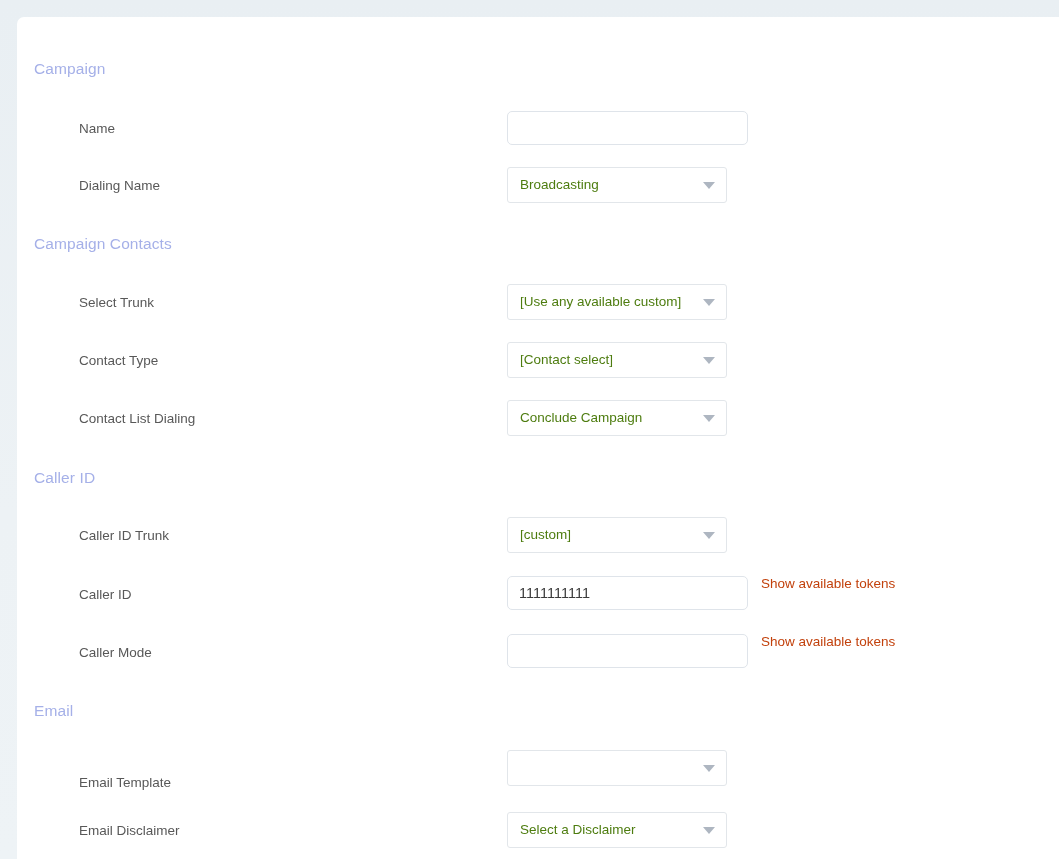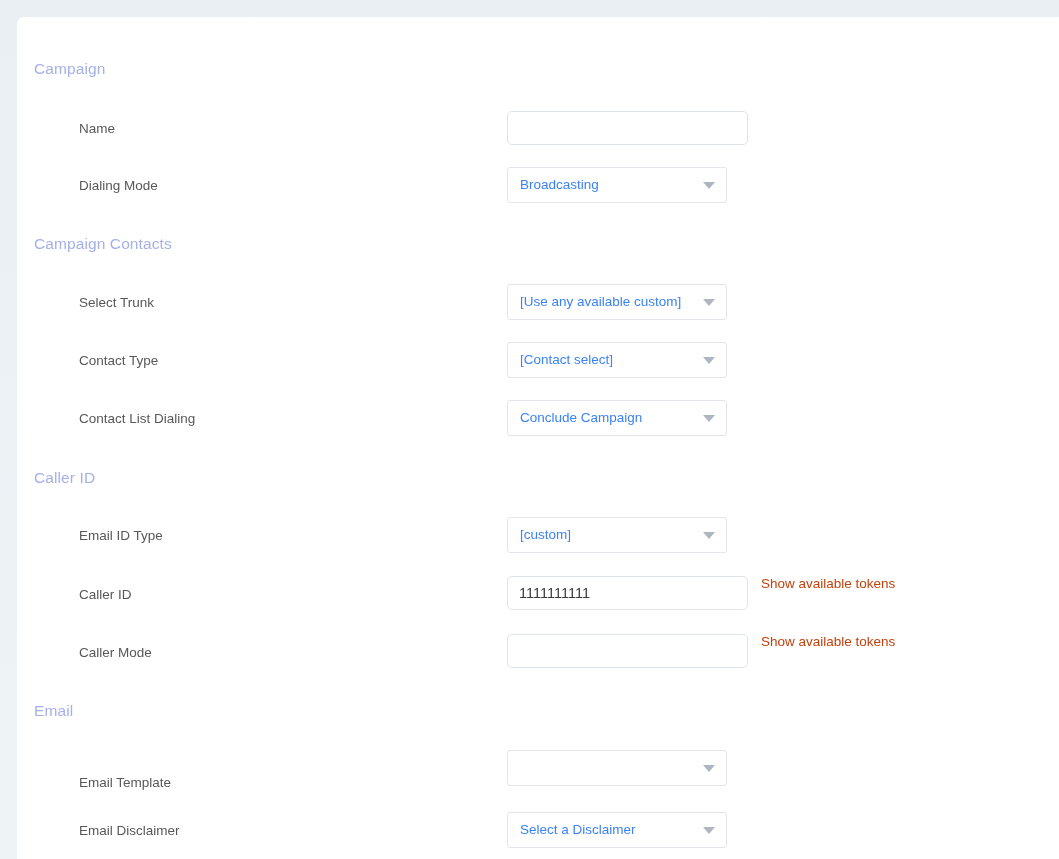--- a/index.html
+++ b/index.html
@@ -95,21 +95,21 @@
     height: 36px;
     border: 1px solid #e2e6ea;
     border-radius: 3px;
     background: #ffffff;
     display: flex;
     align-items: center;
     padding: 0 30px 0 12px;
   }
   .select-box .value {
     font-size: 13.5px;
-    color: #3b82f6;
+    color: #4d7c0f;
     white-space: nowrap;
     overflow: hidden;
     text-overflow: ellipsis;
     line-height: 1;
   }
   .chev {
     position: absolute;
     right: 11px;
     top: 50%;
     margin-top: -3px;
@@ -140,21 +140,21 @@
       <div class="section-title" style="top:43px">Campaign</div>
 
       <div class="row" style="top:111px">
         <div class="label" style="top:-7px">Name</div>
         <div class="control" style="top:-17px">
           <input class="text-input" type="text" value="" style="">
         </div>
       </div>
 
       <div class="row" style="top:168px">
-        <div class="label" style="top:-7px">Dialing Mode</div>
+        <div class="label" style="top:-7px">Dialing Name</div>
         <div class="control" style="top:-18px">
           <div class="select-box">
             <span class="value">Broadcasting</span>
             <span class="chev"></span>
           </div>
         </div>
       </div>
 
       <div class="section-title" style="top:218px">Campaign Contacts</div>
 
@@ -184,21 +184,21 @@
           <div class="select-box">
             <span class="value">Conclude Campaign</span>
             <span class="chev"></span>
           </div>
         </div>
       </div>
 
       <div class="section-title" style="top:452px">Caller ID</div>
 
       <div class="row" style="top:518px">
-        <div class="label" style="top:-7px">Email ID Type</div>
+        <div class="label" style="top:-7px">Caller ID Trunk</div>
         <div class="control" style="top:-18px">
           <div class="select-box">
             <span class="value">[custom]</span>
             <span class="chev"></span>
           </div>
         </div>
       </div>
 
       <div class="row" style="top:577px">
         <div class="label" style="top:-7px">Caller ID</div>

